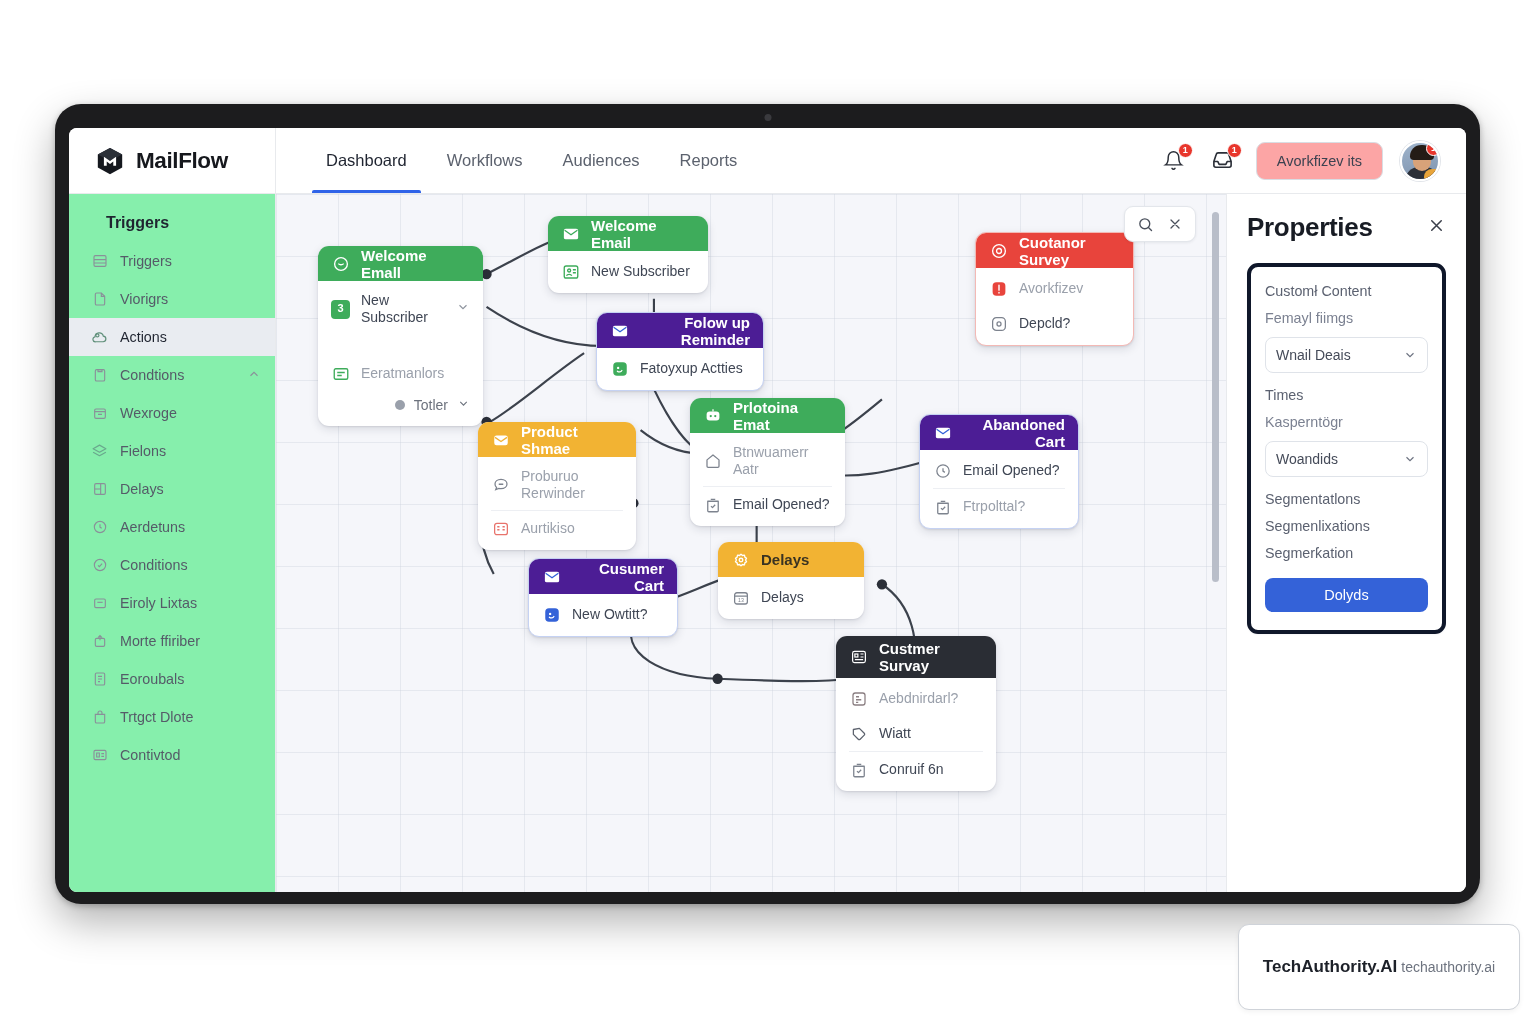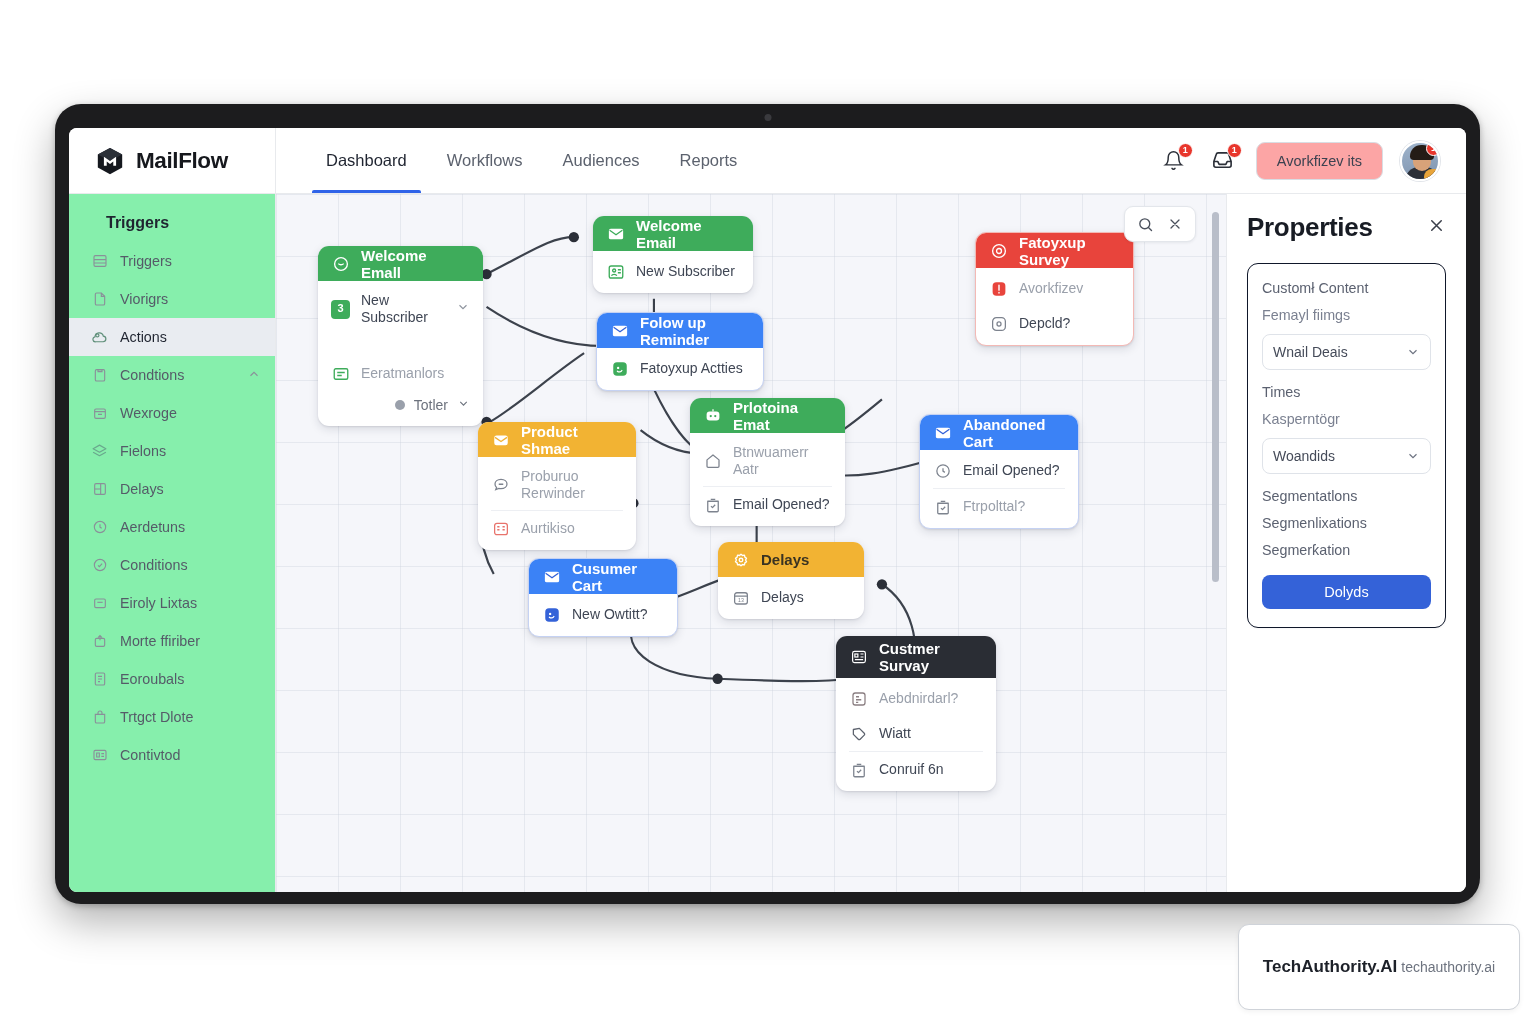--- a/index.html
+++ b/index.html
@@ -108,21 +108,21 @@
   .node .rows { padding:3px 0 4px; }
   .row { display:flex; align-items:center; gap:11px; padding:8px 13px; font-size:14px;
     color:#3f4654; line-height:1.22; }
   .row .rico { width:19px; height:19px; flex:0 0 19px; display:flex; align-items:center;
     justify-content:center; }
   .row .chev { margin-left:auto; color:#8f959f; }
   .divider { height:1px; background:#edeff3; margin:0 13px; }
   .row.muted { color:#9aa0ab; }
 
   .hdr-green  { background:#3eac5b; }
-  .hdr-blue   { background:#3b82f6; }
+  .hdr-blue   { background:#4c1d95;text-align:right; }
   .hdr-amber  { background:#f2b333; color:#fff !important; }
   .hdr-red    { background:#e8443c; }
   .hdr-dark   { background:#2a2d34; }
 
   .node.ring-red  { border:1px solid #f3b9b5; }
   .node.ring-blue { border:1px solid #c5d2f3; }
 
   .pill-row { display:flex; align-items:center; gap:9px; justify-content:flex-end;
     padding:6px 13px 9px; font-size:14px; color:#6c727d; }
   .dot { width:10px; height:10px; border-radius:50%; background:#9aa0ab; }
@@ -130,21 +130,21 @@
   .sq { width:19px; height:19px; border-radius:4px; display:flex; align-items:center;
         justify-content:center; font-size:11px; font-weight:700; color:#fff; }
   .sq.green { background:#3eac5b; }
 
   
   #props { width:240px; flex:0 0 240px; background:#fff; border-left:1px solid #e8eaed;
            padding:18px 20px; }
   #props .phead { display:flex; align-items:center; justify-content:space-between; }
   #props .ptitle { font-size:26px; font-weight:700; color:#181c24; letter-spacing:-.3px; }
   #props .pclose { color:#3a3f4a; cursor:pointer; }
-  #pcard { margin-top:20px; border:1px solid #0f172a; border-radius:11px; padding:16px 14px 18px;
+  #pcard { margin-top:20px; border:4px solid #0f172a; border-radius:11px; padding:16px 14px 18px;
            background:#fff; box-shadow:0 1px 2px rgba(25,32,56,.04); }
   .plabel { font-size:14.3px; color:#5b6170; margin-bottom:11px; }
   .plabel.sub { color:#7b8191; }
   select.pselect { width:100%; height:36px; border:1px solid #dfe3e9; border-radius:8px;
     background:#fff; padding:0 10px; font-size:14px; color:#454b59; margin-bottom:14px;
     font-family:"Liberation Sans", sans-serif; appearance:none; cursor:pointer; }
   .selwrap { position:relative; }
   .selwrap .caret { position:absolute; right:11px; top:11px; pointer-events:none; color:#6d7381; }
   .pbtn { width:100%; height:34px; background:#3462d8; color:#fff; border:none; border-radius:8px;
     font-size:14.5px; font-family:"Liberation Sans", sans-serif; cursor:pointer; margin-top:6px; }
@@ -455,21 +455,21 @@
             <div class="pill-row">
               <span class="dot"></span>
               <span>Totler</span>
               <span><svg width="13" height="13" viewBox="0 0 24 24" fill="none" stroke="currentColor" stroke-width="2">
                     <path d="m6 9 6 6 6-6"></path>
                   </svg></span>
             </div>
           </div>
         </div>
 
-        <div class="node" style="left:272px; top:22px; width:160px;margin-left:45px;">
+        <div class="node" style="left:272px; top:22px; width:160px;">
           <div class="hdr hdr-green">
             <span class="hico">
               <svg width="18" height="18" viewBox="0 0 24 24" fill="#fff">
                   <rect x="2.5" y="5" width="19" height="14" rx="2.5"></rect>
                   <path d="M3.5 7 12 13 20.5 7" fill="none" stroke="#3eac5b" stroke-width="1.8"></path>
                 </svg>
             </span>
             <span>Welcome Email</span>
           </div>
           <div class="rows">
@@ -511,21 +511,21 @@
         </div>
 
         <div class="node ring-red" style="left:699px; top:38px; width:159px;">
           <div class="hdr hdr-red">
             <span class="hico">
               <svg width="18" height="18" viewBox="0 0 24 24" fill="none" stroke="#fff" stroke-width="1.8">
                   <circle cx="12" cy="12" r="8.5"></circle>
                   <circle cx="12" cy="12" r="3.3"></circle>
                 </svg>
             </span>
-            <span>Fatoyxup Survey</span>
+            <span>Cuotanor Survey</span>
           </div>
           <div class="rows">
             <div class="row muted">
               <span class="rico">
                 <svg width="18" height="18" viewBox="0 0 24 24">
                     <rect x="3.5" y="3" width="17" height="18" rx="5" fill="#e8443c"></rect>
                     <path d="M12 7v6.5M12 16.5v.8" stroke="#fff" stroke-width="1.9" stroke-linecap="round"></path>
                   </svg>
               </span>
               <span>Avorkfizev</span>

